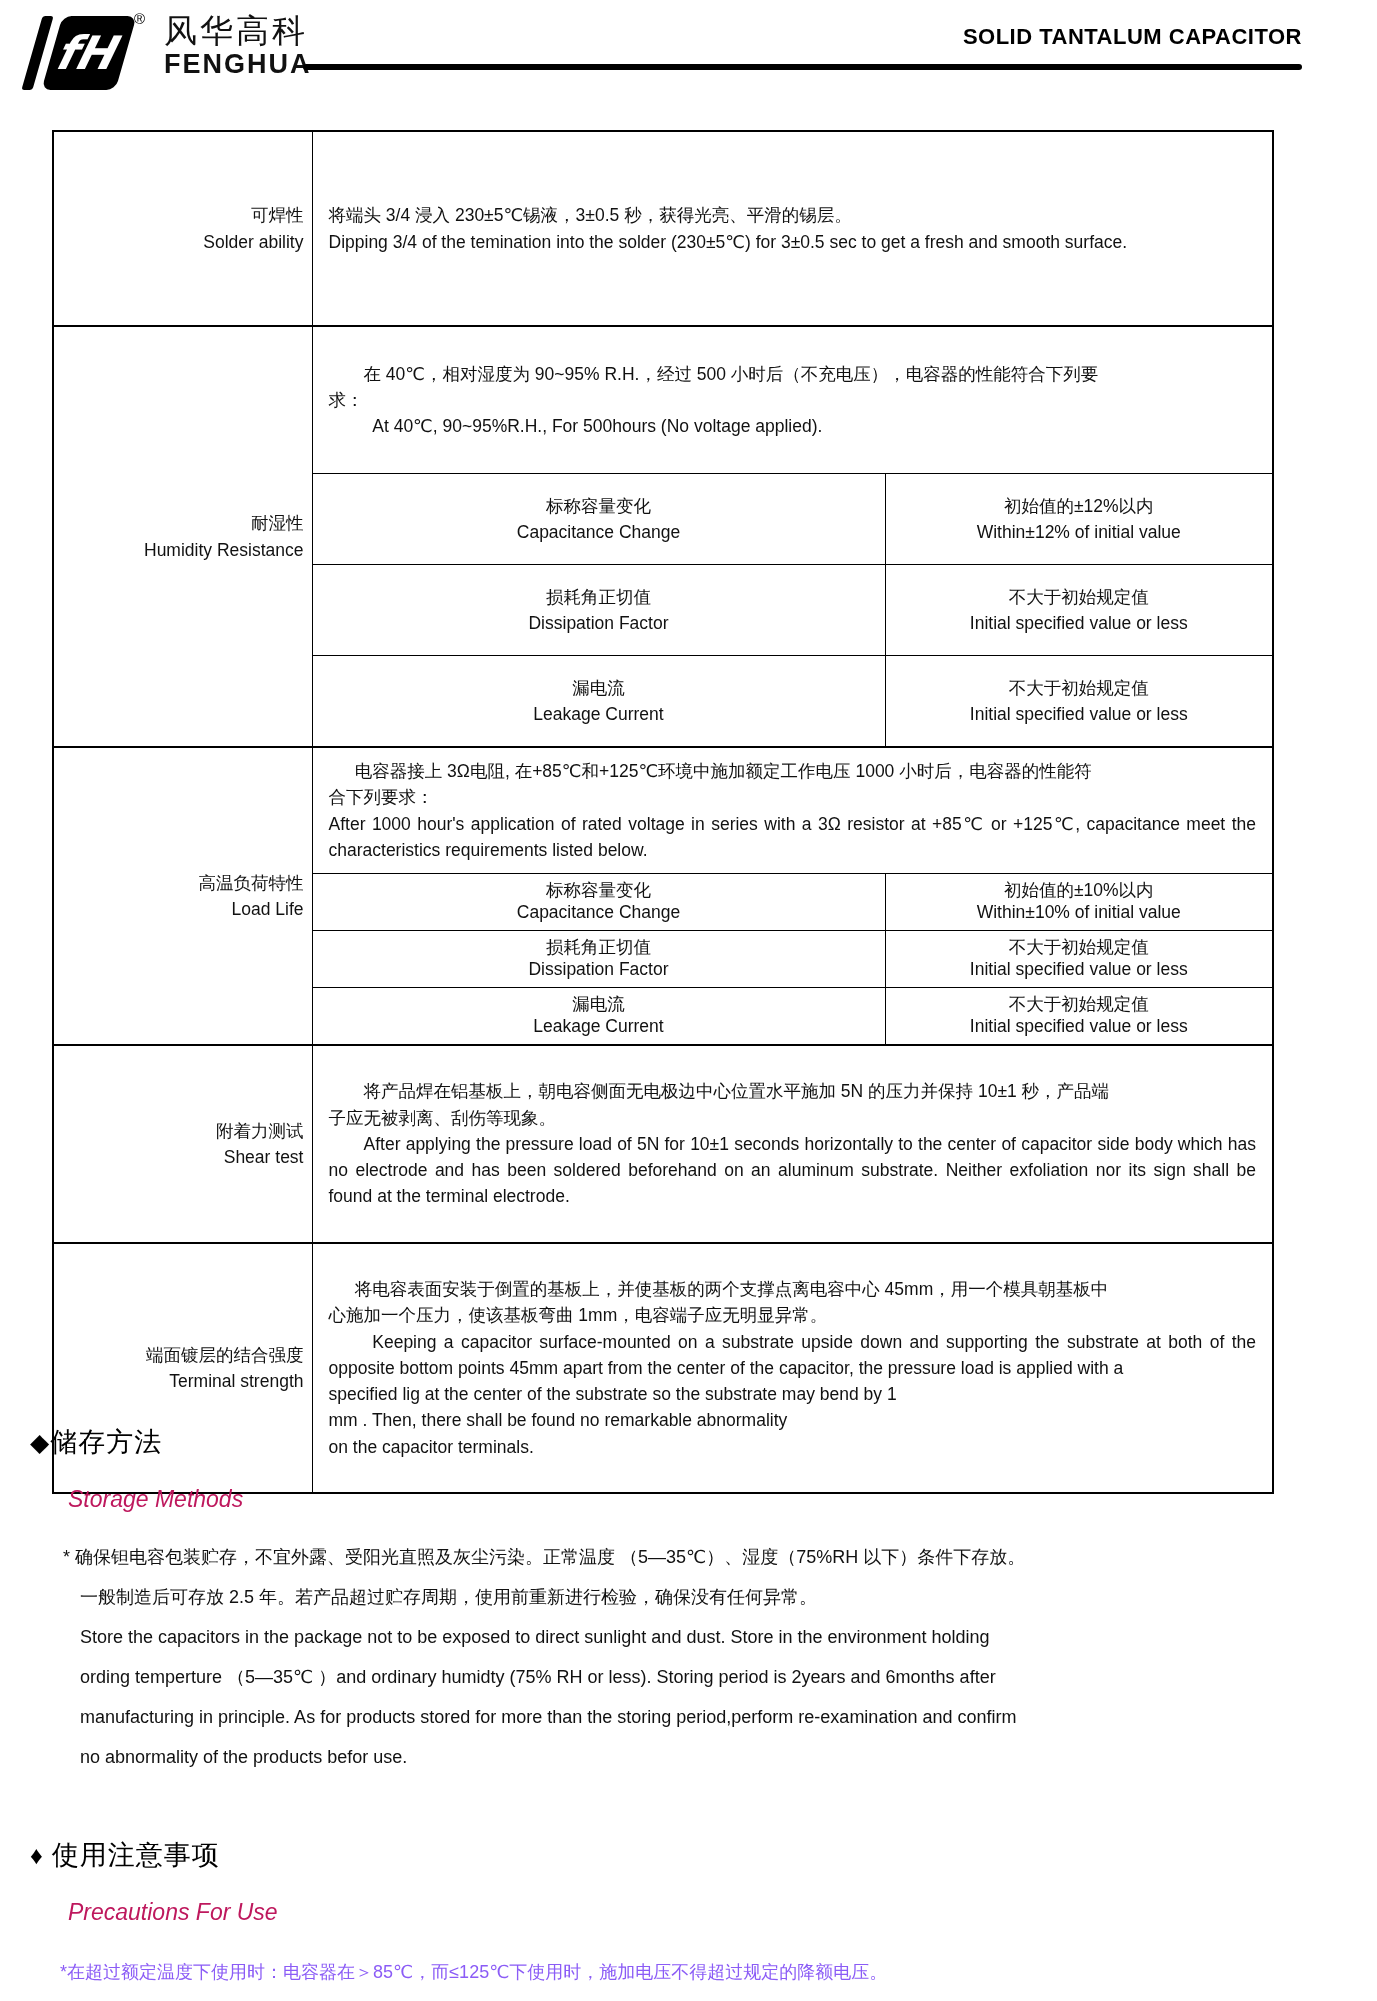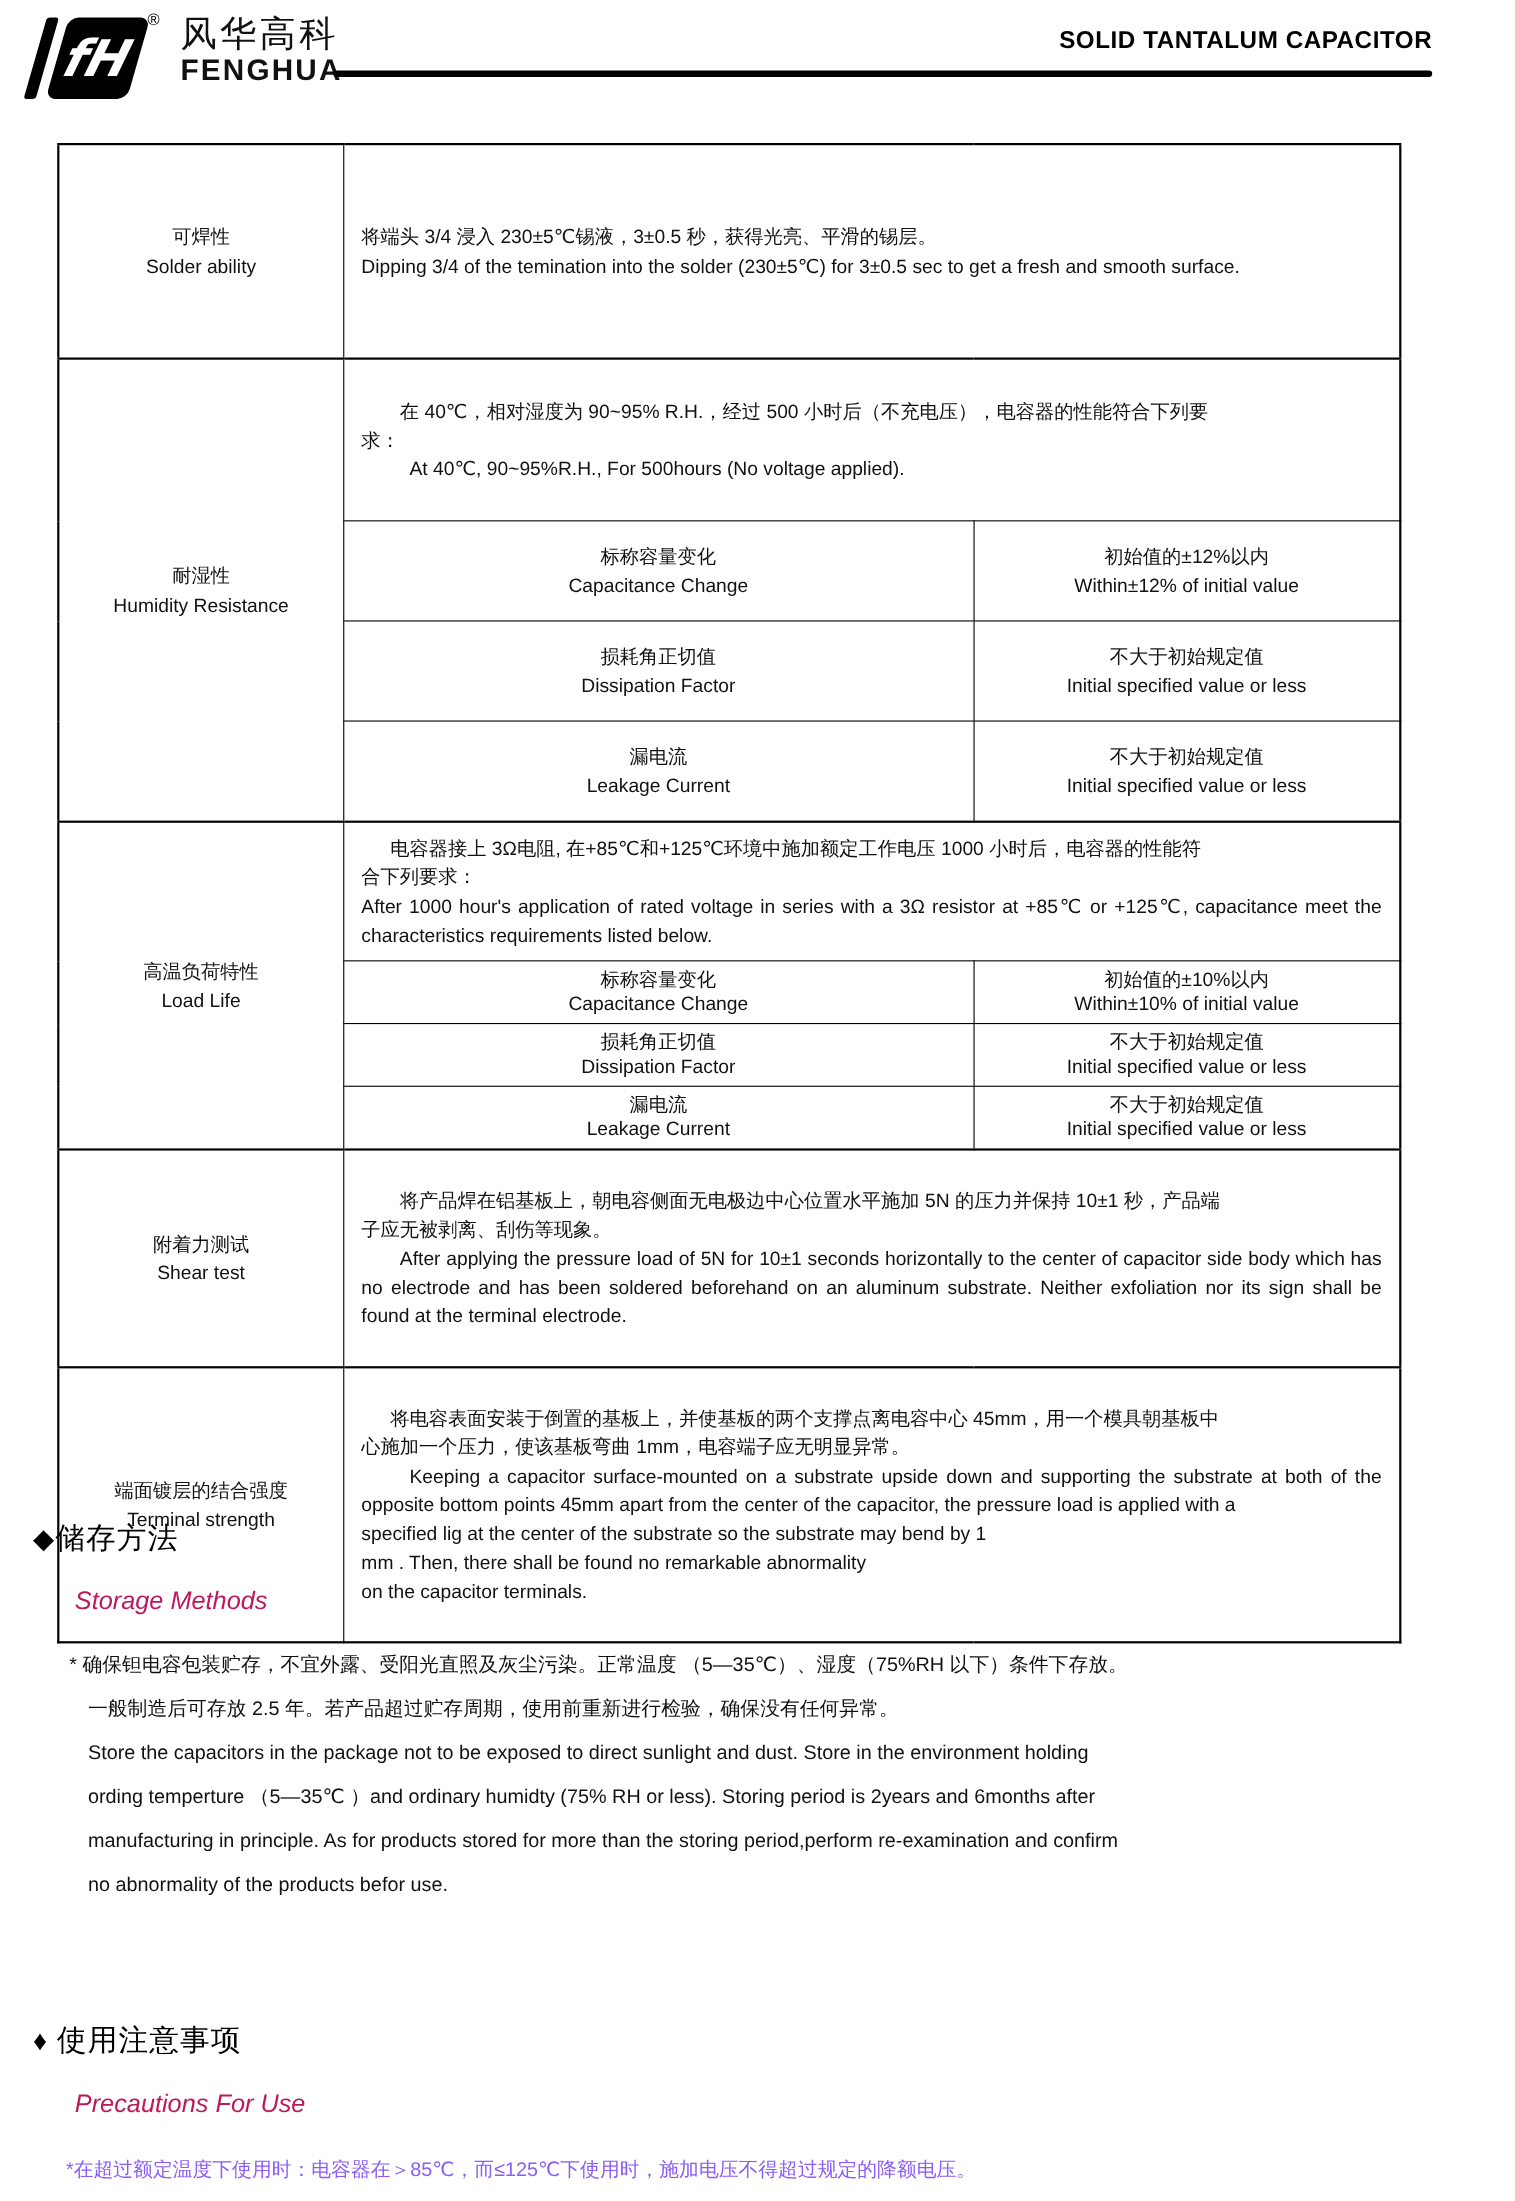--- a/index.html
+++ b/index.html
@@ -48,34 +48,34 @@
   }
   table.spec col.c1 { width:259px; }
   table.spec col.c2 { width:573px; }
   table.spec col.c3 { width:388px; }
   table.spec td {
     border:1px solid #000; vertical-align:middle;
     font-size:17.5px; line-height:1.5; color:#111;
   }
   table.spec tr.major > td { border-top-width:2px; }
   table.spec { border:2px solid #000; }
-  td.lbl { text-align:center; padding:4px 8px; }
+  td.lbl { text-align:right; padding:4px 8px; }
   td.desc { padding:10px 16px 10px 16px; }
   td.sub  { text-align:center; padding:6px 10px; }
   tr.tight td.sub { line-height:1.25; padding:3px 10px; }
   .cn { white-space:pre-line; }
   .indent1 { text-indent:1.5em; }
   .indent2 { text-indent:2em; }
   .indent25 { text-indent:2.5em; }
   .en { text-align:justify; }
   .en.pre { white-space:pre-line; }
 
   
   .section { position:absolute; left:30px; width:1320px; }
-  .storage { top:1380px; }
+  .storage { top:1424px; }
   .h-cn { font-size:27px; color:#000; letter-spacing:1px; }
   .h-en { font-size:23px; color:#be185d; margin:26px 0 0 38px;font-style:italic; }
   .diamond { font-size:25px; }
   .body-lines { margin-top:24px; font-size:18px; color:#111; }
   .body-lines .line { line-height:40px; padding-left:50px; }
   .body-lines .line.first { padding-left:33px; }
   .precautions { top:1837px; }
   .precautions .h-en { }
   .note { margin:34px 0 0 30px; font-size:18px; color:#8b5cf6; }
 </style>

